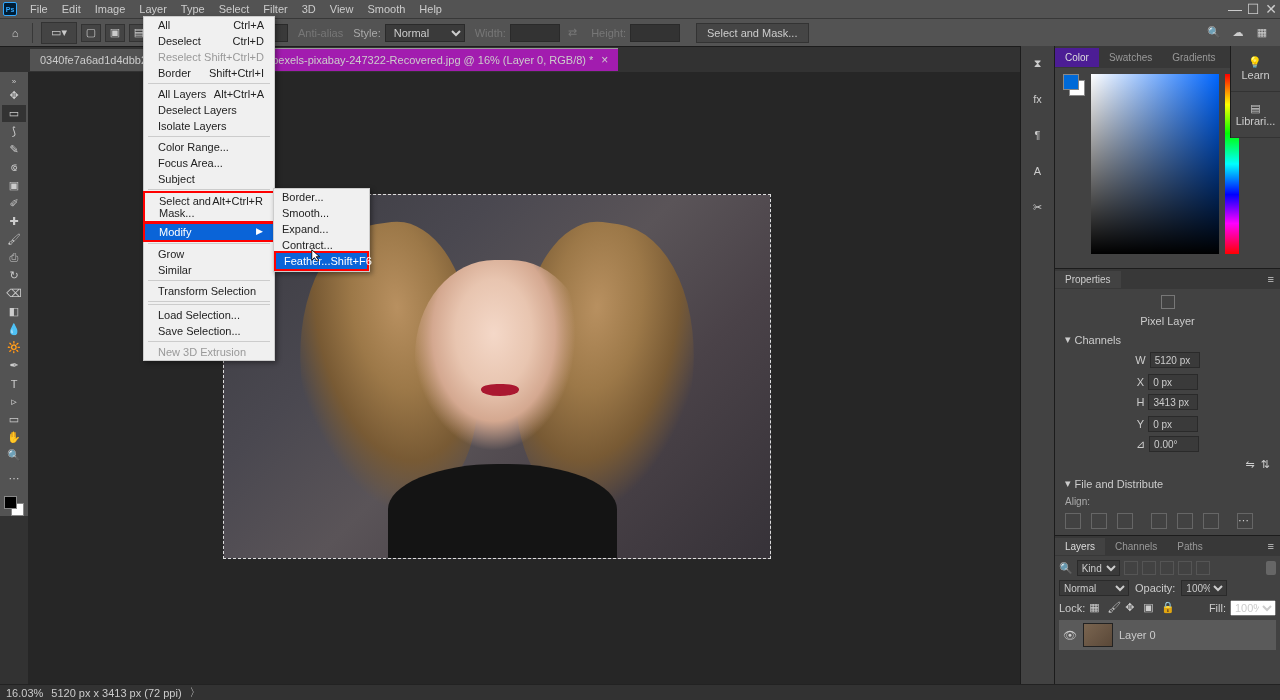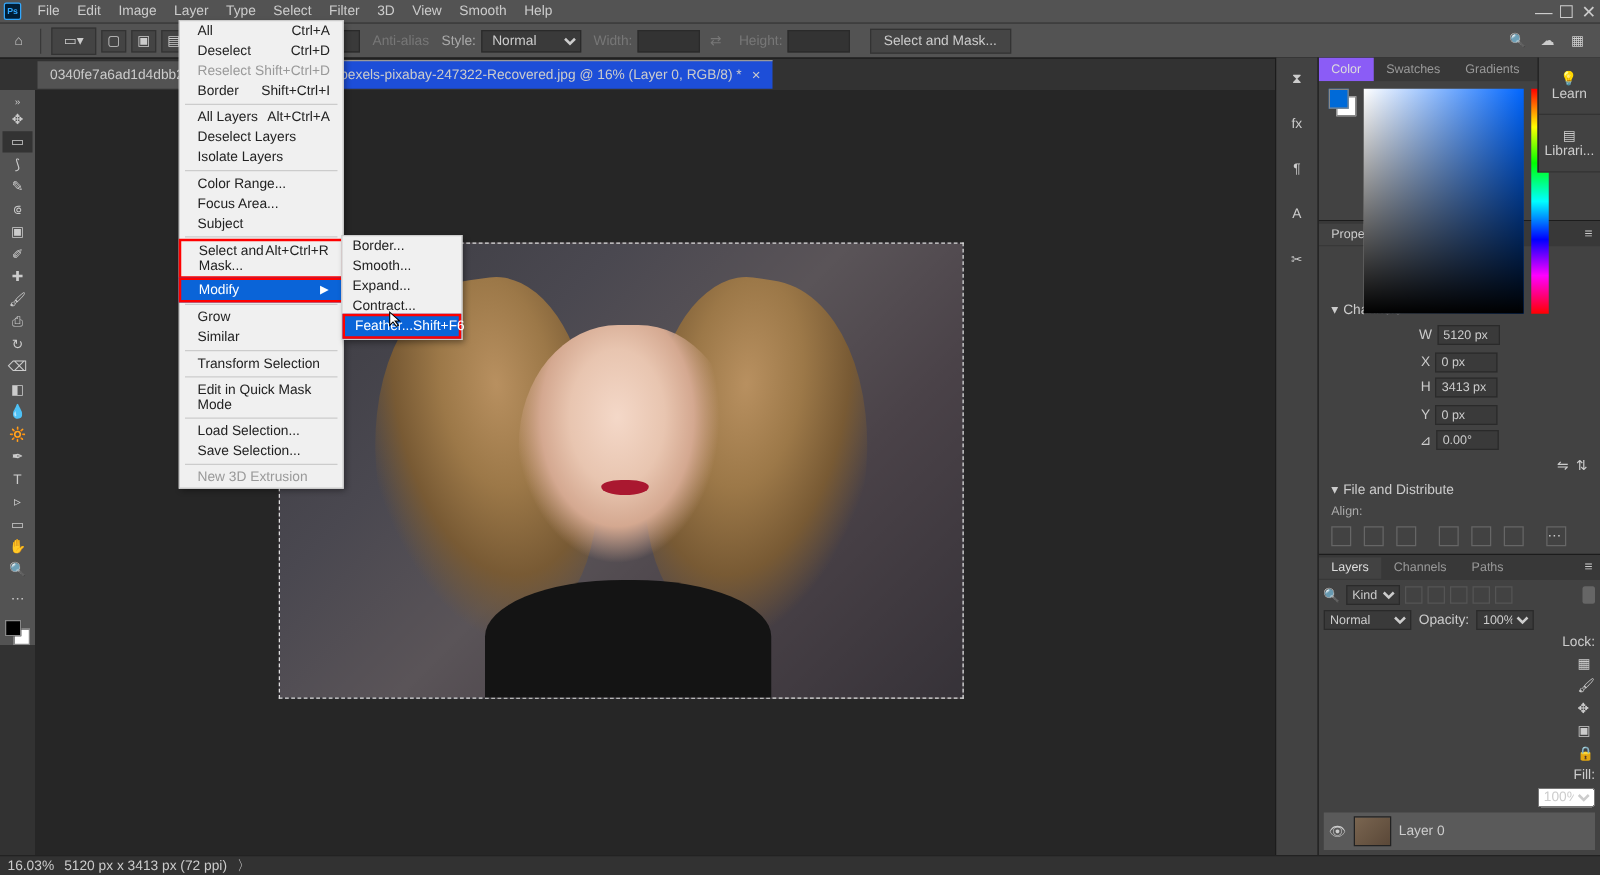--- a/index.html
+++ b/index.html
@@ -21,21 +21,21 @@
 .options-bar .opt-btn { width: 20px; height: 18px; background: #444; border: 1px solid #333; display: flex; align-items: center; justify-content: center; }
 .options-bar .opt-label { margin-left: 6px; color: #aaa; }
 .options-bar .opt-input { background: #3a3a3a; border: 1px solid #2a2a2a; padding: 1px 4px; height: 18px; width: 60px; }
 .options-bar .btn-select-mask { background: #454545; border: 1px solid #333; padding: 3px 10px; margin-left: 12px; }
 .options-bar .right-icons { margin-left: auto; display: flex; gap: 8px; padding-right: 10px; }
 .options-bar .right-icons div { width: 16px; height: 16px; display: flex; align-items: center; justify-content: center; }
 
 
 .doc-tabs { background: #323232; height: 26px; border-top: 1px solid #1c1c1c; display: flex; align-items: center; padding-left: 30px; }
 .doc-tabs .tab { background: #535353; padding: 4px 10px; margin-right: 2px; display: flex; align-items: center; gap: 8px; font-size: 10px; }
-.doc-tabs .tab.active { background: #1d4ed8; border-top: 1px solid #999; }
+.doc-tabs .tab.active { background: #a21caf; border-top: 1px solid #999; }
 .doc-tabs .tab .close { font-size: 12px; }
 
 
 .left-toolbar { position: absolute; left: 0; top: 72px; width: 28px; background: #535353; display: flex; flex-direction: column; align-items: center; padding-top: 4px; gap: 1px; }
 .left-toolbar .tool { width: 24px; height: 17px; display: flex; align-items: center; justify-content: center; position: relative; cursor: pointer; }
 .left-toolbar .tool.active { background: #333; }
 .left-toolbar .expand { width: 24px; height: 10px; display: flex; align-items: center; justify-content: center; font-size: 8px; }
 .left-toolbar .swatch { width: 20px; height: 20px; position: relative; margin-top: 8px; }
 .left-toolbar .swatch .fg { width: 13px; height: 13px; background: #000; border: 1px solid #888; position: absolute; top: 0; left: 0; z-index: 2; }
 .left-toolbar .swatch .bg { width: 13px; height: 13px; background: #fff; border: 1px solid #888; position: absolute; bottom: 0; right: 0; }
@@ -70,21 +70,21 @@
 .right-col { position: absolute; right: 0; top: 46px; width: 260px; bottom: 16px; display: flex; }
 .collapse-col { width: 34px; background: #424242; border-left: 1px solid #1c1c1c; display: flex; flex-direction: column; align-items: center; padding-top: 8px; gap: 18px; }
 .collapse-col div { width: 18px; height: 18px; display: flex; align-items: center; justify-content: center; }
 
 .learn-panel { position: absolute; right: 0; top: 46px; width: 50px; background: #424242; border-left: 1px solid #1c1c1c; z-index: 5; }
 .learn-panel .lp-item { padding: 10px 4px; text-align: center; font-size: 10px; border-bottom: 1px solid #333; }
 
 .panels { flex: 1; background: #424242; border-left: 1px solid #1c1c1c; display: flex; flex-direction: column; overflow: hidden; }
 .panel-tabs { background: #383838; height: 22px; display: flex; align-items: center; }
 .panel-tabs .ptab { padding: 4px 10px; font-size: 10px; cursor: pointer; color: #999; }
-.panel-tabs .ptab.active { background: #8b5cf6; color: #ddd; }
+.panel-tabs .ptab.active { background: #4c1d95; color: #ddd; }
 
 .color-panel { height: 200px; position: relative; background: #424242; }
 .color-panel .swatch-preview { position: absolute; left: 8px; top: 6px; width: 22px; height: 22px; }
 .color-panel .swatch-preview .fg { width: 16px; height: 16px; background: #006ad8; border: 1px solid #888; position: absolute; top: 0; left: 0; z-index: 2; }
 .color-panel .swatch-preview .bg { width: 16px; height: 16px; background: #fff; border: 1px solid #888; position: absolute; bottom: 0; right: 0; }
 .color-panel .picker { position: absolute; left: 36px; top: 6px; width: 128px; height: 180px; background: linear-gradient(to bottom, rgba(0,0,0,0) 0%, #000 100%), linear-gradient(to right, #fff 0%, #0066ff 100%); }
 .color-panel .hue { position: absolute; left: 170px; top: 6px; width: 14px; height: 180px; background: linear-gradient(to bottom, #ff0000 0%, #ffff00 17%, #00ff00 33%, #00ffff 50%, #0000ff 67%, #ff00ff 83%, #ff0000 100%); }
 
 .props-panel { border-top: 1px solid #1c1c1c; padding: 0; }
 .props-tabs { background: #383838; height: 20px; display: flex; align-items: center; }
@@ -101,21 +101,21 @@
 .layers-panel { border-top: 1px solid #1c1c1c; }
 .layers-tabs { background: #383838; height: 20px; display: flex; align-items: center; }
 .layers-tabs .ptab { padding: 3px 10px; font-size: 10px; color: #999; }
 .layers-tabs .ptab.active { background: #424242; color: #ddd; }
 .layers-body { padding: 4px; }
 .layers-body .filter-row { display: flex; align-items: center; gap: 4px; margin-bottom: 4px; }
 .layers-body .filter-row select { background: #3a3a3a; border: 1px solid #2a2a2a; color: #ccc; font-size: 10px; height: 16px; }
 .layers-body .filter-row .ficon { width: 14px; height: 14px; border: 1px solid #555; }
 .layers-body .blend-row { display: flex; align-items: center; gap: 6px; margin-bottom: 4px; font-size: 10px; }
 .layers-body .blend-row select, .layers-body .blend-row .opacity { background: #3a3a3a; border: 1px solid #2a2a2a; color: #ccc; font-size: 10px; height: 16px; }
-.layers-body .lock-row { display: flex; align-items: flex-end; gap: 4px; margin-bottom: 4px; font-size: 10px; flex-direction: column; }
+.layers-body .lock-row { display: flex; align-items: center; gap: 4px; margin-bottom: 4px; font-size: 10px; }
 .layers-body .lock-row .licon { width: 14px; height: 14px; }
 .layers-body .layer-item { background: #5a5a5a; display: flex; align-items: center; padding: 3px 4px; gap: 6px; }
 .layers-body .layer-item .eye { width: 14px; }
 .layers-body .layer-item .thumb { width: 30px; height: 24px; background: linear-gradient(135deg,#7a6550,#5a4838); border: 1px solid #222; }
 
 
 .status-bar { position: absolute; left: 0; bottom: 0; width: 100%; height: 16px; background: #323232; border-top: 1px solid #222; display: flex; align-items: center; padding-left: 6px; font-size: 10px; color: #aaa; gap: 8px; }
 
 .cursor { position: absolute; left: 310px; top: 248px; z-index: 200; pointer-events: none; }
 .cursor svg { width: 14px; height: 14px; }
@@ -283,24 +283,20 @@
     <div class="item">
       <span>Similar</span>
       <span></span>
     </div>
     <div class="sep"></div>
     <div class="item">
       <span>Transform Selection</span>
       <span></span>
     </div>
     <div class="sep"></div>
-    <div class="item">
-      <span>Edit in Quick Mask Mode</span>
-      <span></span>
-    </div>
     <div class="sep"></div>
     <div class="item">
       <span>Load Selection...</span>
       <span></span>
     </div>
     <div class="item">
       <span>Save Selection...</span>
       <span></span>
     </div>
     <div class="sep"></div>

